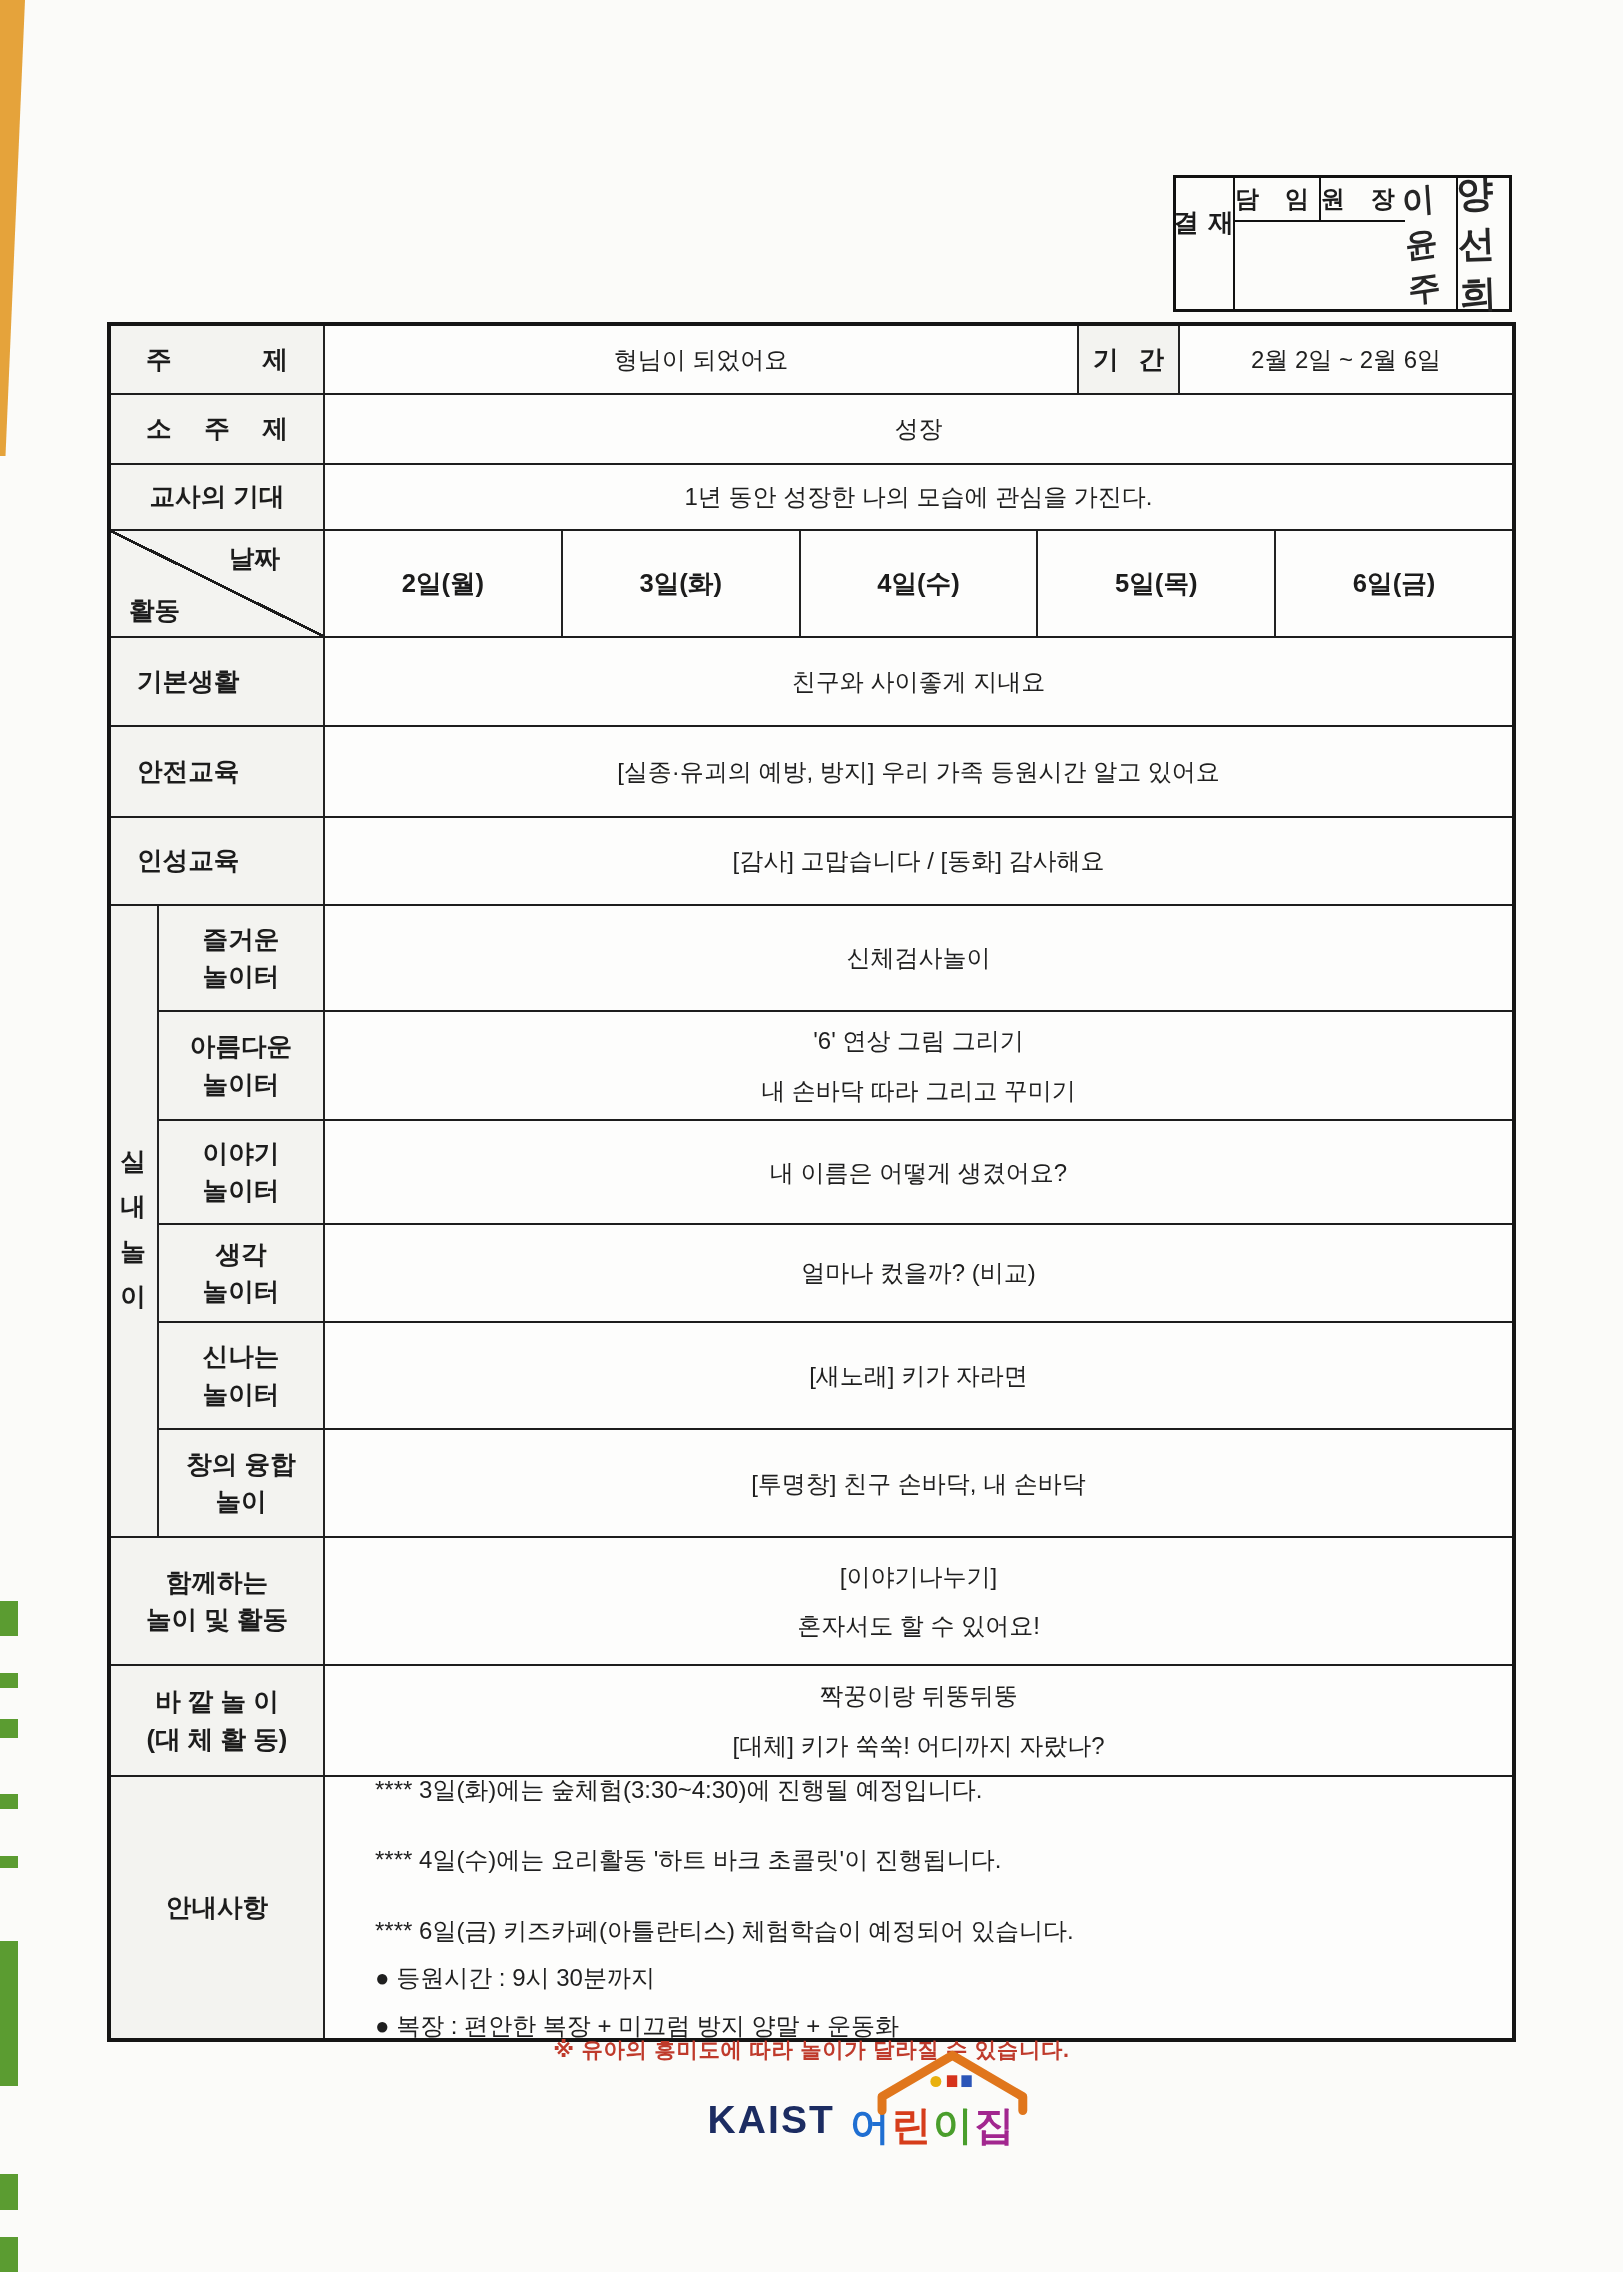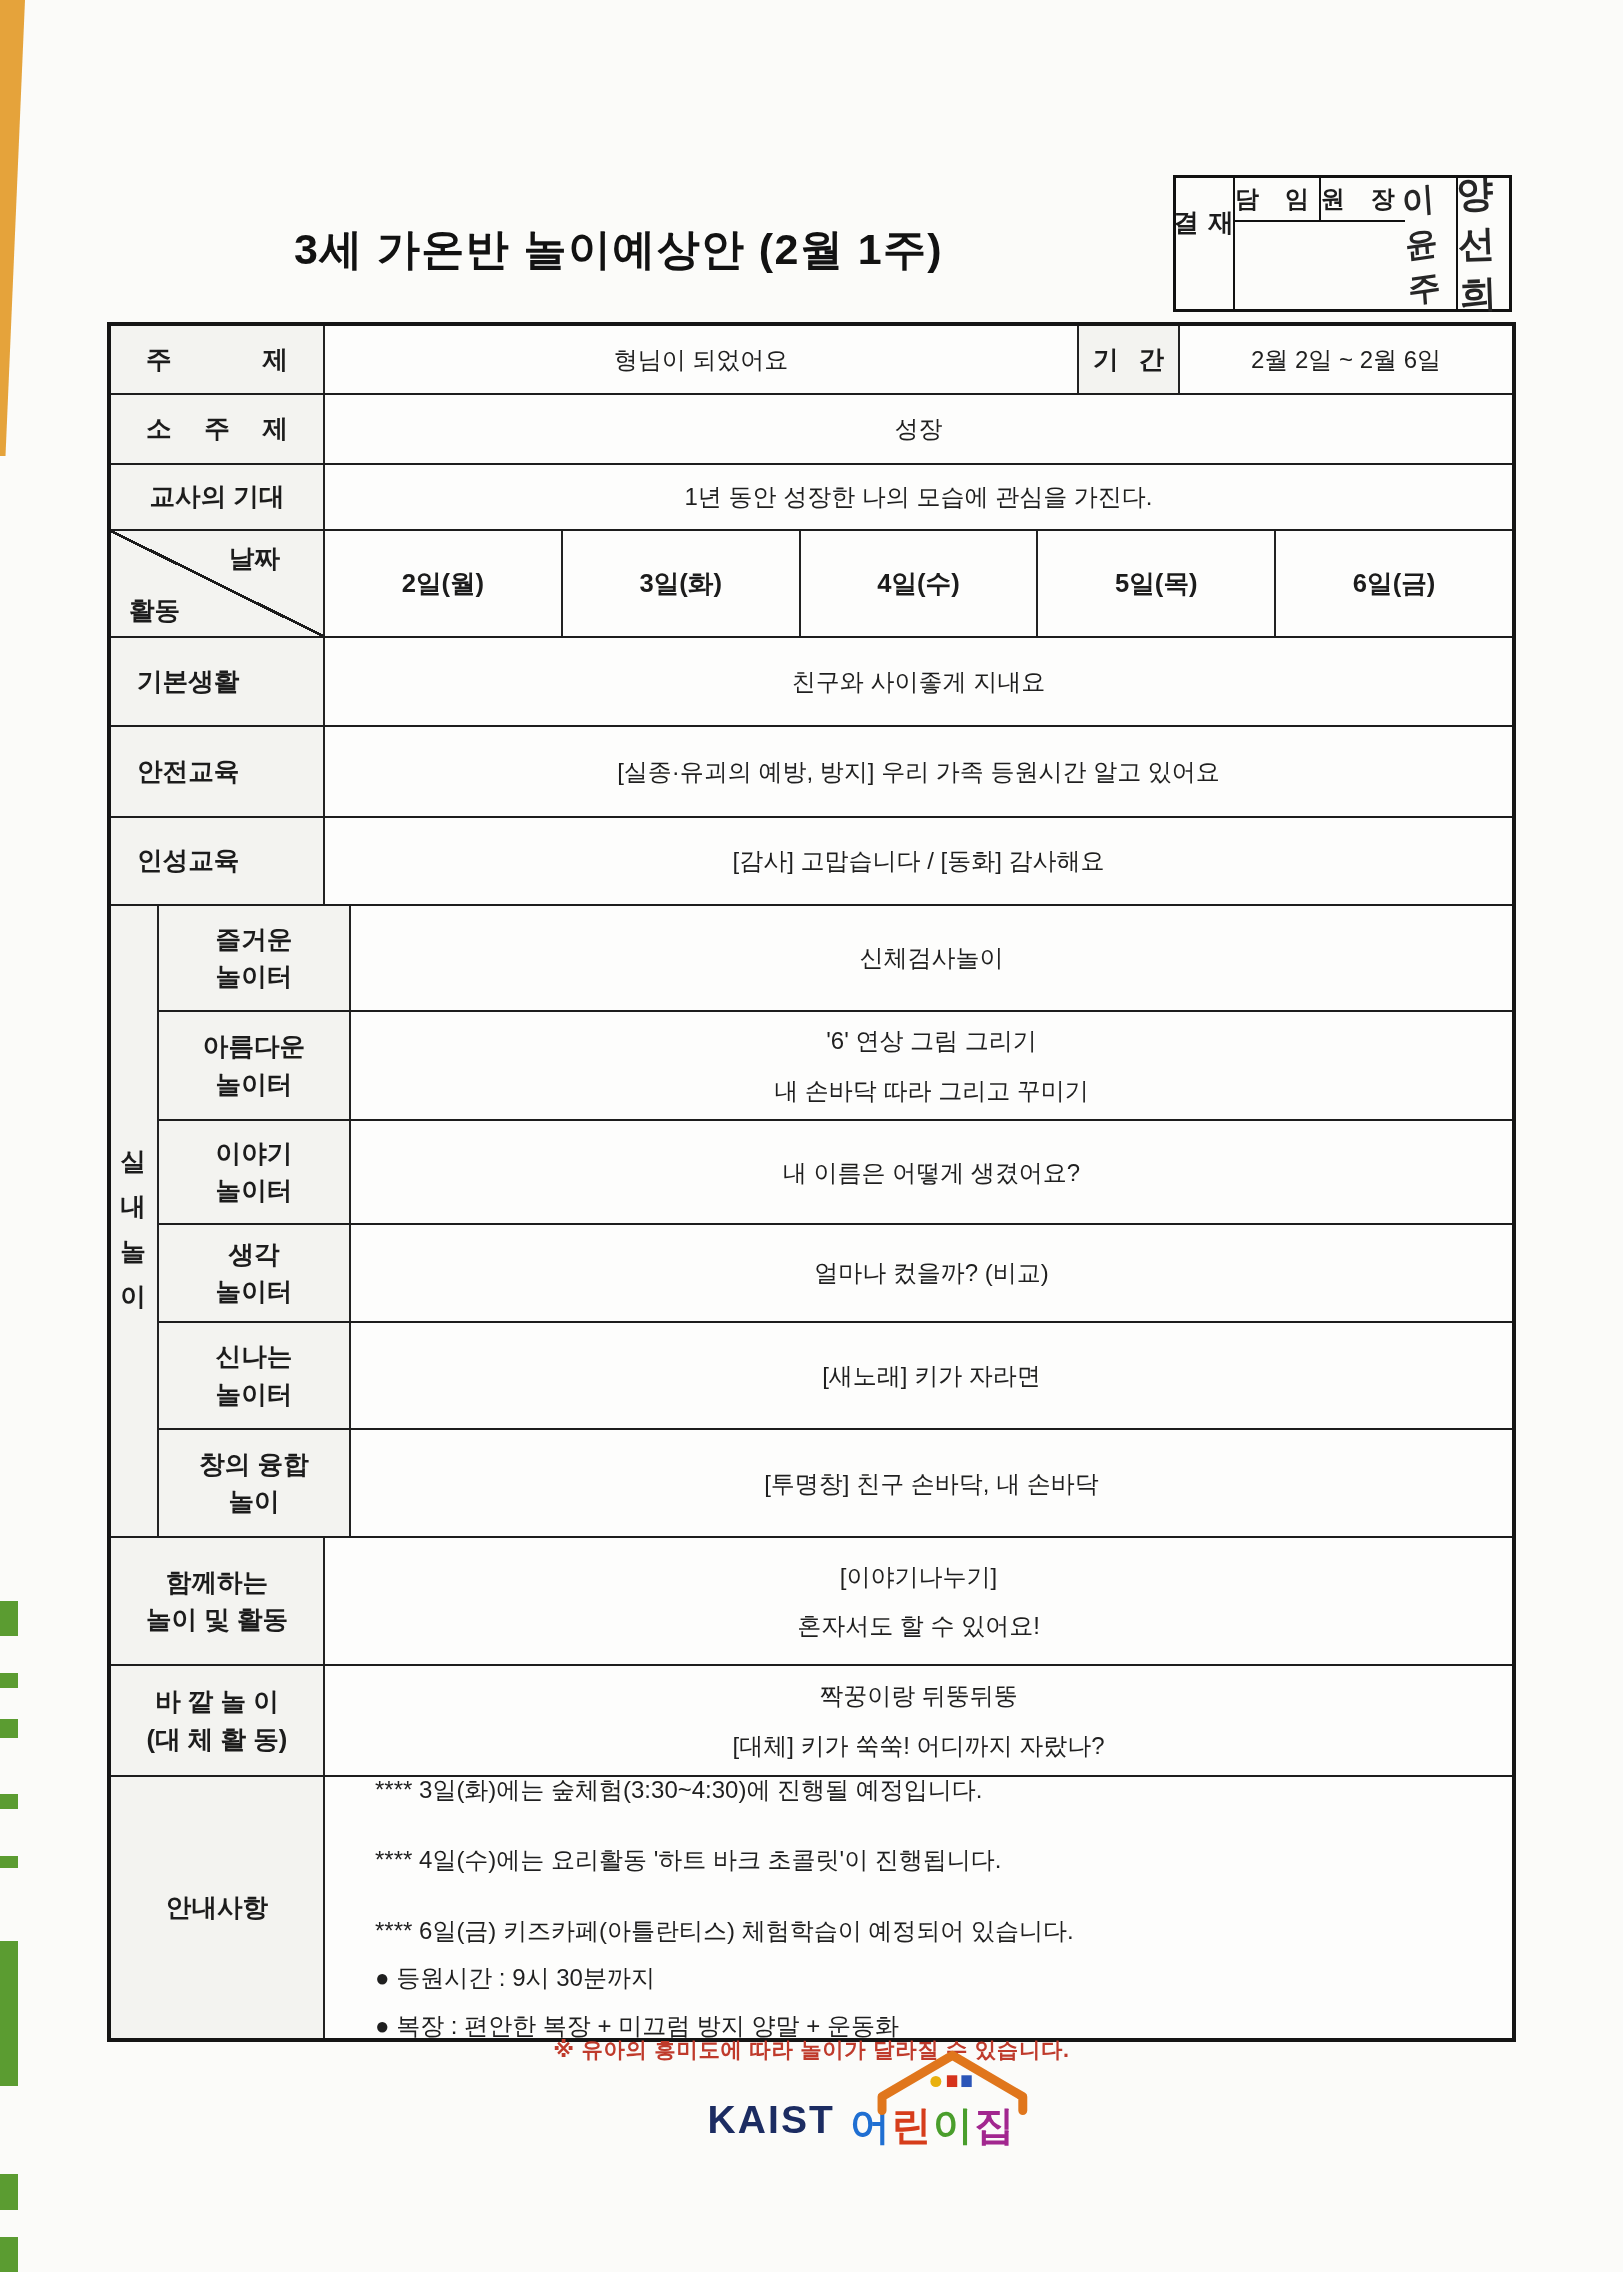--- a/index.html
+++ b/index.html
@@ -52,21 +52,21 @@
     border-right:2.1px solid #222; display:flex; align-items:center; justify-content:center;
     position:relative; overflow:hidden;
   }
   .cell:last-child { border-right:none; }
   .lbl { background:#f3f3f0; font-size:25.6px; font-weight:700; text-align:center; white-space:pre-line; line-height:1.45;align-items:center; }
   .val { font-size:24px; text-align:center; white-space:pre-line; line-height:2.05; color:#1f1f1f; }
   .w-label { width:214px; }
   .w-theme { width:754px; }
   .w-plabel { width:101px; }
   .w-narrow { width:48px; }
-  .w-sub { width:192px; }
+  .w-sub { width:166px; }
   .flex1 { flex:1; }
   .spread span { display:block; width:100%; text-align:justify; text-align-last:justify; }
   .pad50 span { padding:0 35px; }
   .pad35 span { padding:0 26px; }
   .pad18 span { padding:0 14px; }
 
   
   .diag {
     background-image:linear-gradient(to bottom left,
       transparent calc(50% - 1.4px), #1b1b1b calc(50% - 1.4px),
@@ -112,21 +112,20 @@
   <div class="stripe-orange" style="background-color: rgb(229, 163, 59);"></div>
   <div class="g-dash" style="top: 1601px; height: 35px; background-color: rgb(91, 156, 49);"></div>
   <div class="g-dash" style="top: 1673px; height: 15px; background-color: rgb(91, 156, 49);"></div>
   <div class="g-dash" style="top: 1719px; height: 19.4px; background-color: rgb(91, 156, 49);"></div>
   <div class="g-dash" style="top: 1794px; height: 15px; background-color: rgb(91, 156, 49);"></div>
   <div class="g-dash" style="top: 1856px; height: 12.4px; background-color: rgb(91, 156, 49);"></div>
   <div class="g-dash" style="top: 1941px; height: 145px; background-color: rgb(91, 156, 49);"></div>
   <div class="g-dash" style="top: 2174px; height: 36px; background-color: rgb(91, 156, 49);"></div>
   <div class="g-dash" style="top: 2237px; height: 36px; background-color: rgb(91, 156, 49);"></div>
 
-  <h1 class="title">3세 가온반 놀이예상안 (2월 1주)</h1>
 
   <div class="approval">
     <div class="ap-stamp">결재</div>
     <div class="ap-right">
       <div class="ap-head">
         <div class="ap-cell ap-h">담 임</div>
         <div class="ap-cell ap-h">원 장</div>
       </div>
       <div class="ap-sigs">
         <div class="ap-cell">

